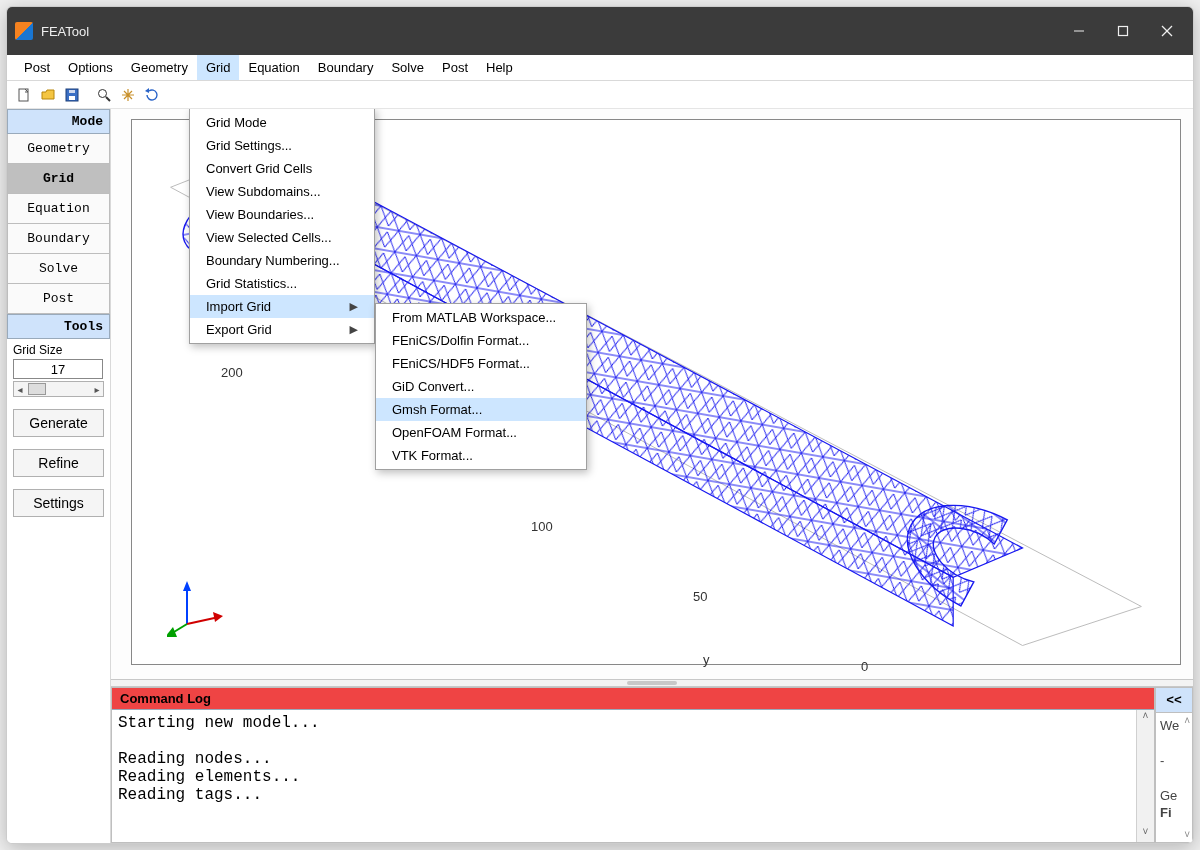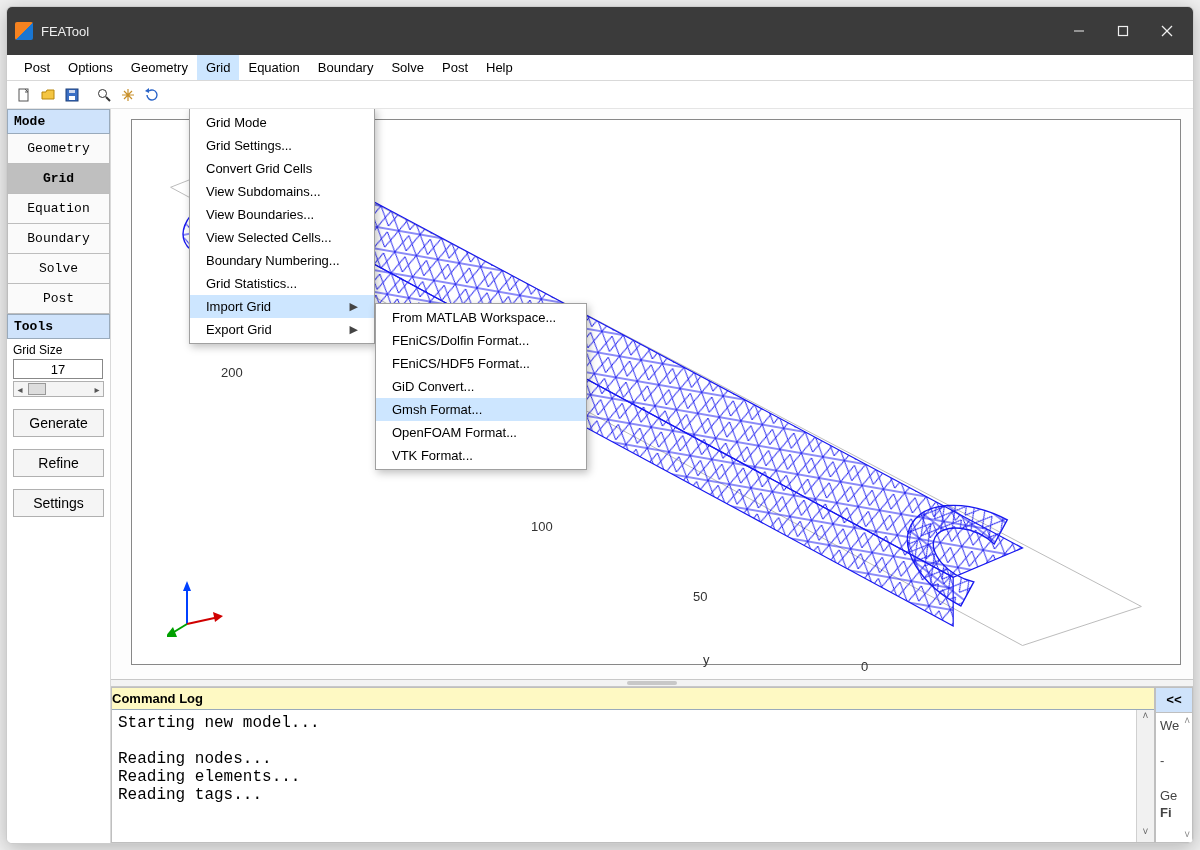--- a/index.html
+++ b/index.html
@@ -12,21 +12,21 @@
 .winbtn svg { stroke:#eee; stroke-width:1.2; fill:none; }
 .menubar { height:26px; background:#fff; border-bottom:1px solid #d9d9d9; display:flex; align-items:stretch; padding:0 8px; font-size:14px; }
 .menubar .mitem { padding:0 9px; display:flex; align-items:center; cursor:default; }
 .menubar .mitem.active { background:#cde6ff; }
 .toolbar { height:28px; background:#fff; border-bottom:1px solid #e5e5e5; display:flex; align-items:center; padding:0 6px; gap:2px; }
 .tbtn { width:22px; height:22px; display:flex; align-items:center; justify-content:center; border:1px solid transparent; }
 .tbtn svg { width:16px; height:16px; }
 .tsep { width:6px; }
 .body-row { flex:1; display:flex; min-height:0; }
 .sidebar { width:104px; background:#fff; border-right:1px solid #d9d9d9; display:flex; flex-direction:column; }
-.sidehdr { background:#cfe3fb; border:1px solid #9ab; border-bottom:1px solid #9ab; padding:4px 6px; font-weight:bold; font-family:"Courier New",monospace; font-size:13px; }
+.sidehdr { background:#cfe3fb; border:1px solid #9ab; border-bottom:1px solid #9ab; padding:4px 6px; font-weight:bold; font-family:"Courier New",monospace; font-size:13px;text-align:right; }
 .sidetab { border:1px solid #bdbdbd; border-top:none; padding:7px 4px; text-align:center; font-family:"Courier New",monospace; font-size:13px; background:#fafafa; cursor:default; }
 .sidetab.active { background:#bfbfbf; font-weight:bold; }
 .sidelabel { padding:4px 6px 2px 6px; font-size:12px; }
 .side-input { margin:0 6px 2px 6px; width:90px; border:1px solid #888; height:20px; text-align:center; font-size:13px; }
 .side-slider { margin:0 6px 6px 6px; height:16px; border:1px solid #b0b0b0; background:#f4f4f4; position:relative; display:flex; align-items:center; justify-content:space-between; }
 .side-slider span { width:12px; text-align:center; color:#555; font-size:10px; }
 .side-slider .thumb { position:absolute; left:14px; top:1px; width:18px; height:12px; background:#ddd; border:1px solid #999; }
 .bigbtn { margin:6px; height:28px; border:1px solid #b0b0b0; background:#f5f5f5; font-size:14px; cursor:default; }
 .main { flex:1; display:flex; flex-direction:column; min-width:0; }
 .viewport { flex:1; position:relative; background:#fdfdfd; overflow:hidden; }
@@ -36,21 +36,21 @@
 .triad { position:absolute; left:36px; bottom:26px; }
 .dropdown { position:absolute; top:0; left:0; background:#fff; border:1px solid #a0a0a0; box-shadow:2px 3px 8px rgba(0,0,0,0.25); min-width:186px; padding:2px 0; z-index:20; }
 .ditem { padding:4px 16px 4px 16px; font-size:13px; display:flex; justify-content:space-between; align-items:center; cursor:default; }
 .ditem.hl { background:#cde6ff; }
 .ditem .chev { color:#444; font-size:11px; }
 .submenu { min-width:212px; }
 .splith { height:8px; background:#f3f3f3; border-top:1px solid #c8c8c8; border-bottom:1px solid #c8c8c8; display:flex; align-items:center; justify-content:center; }
 .splith .grip { width:50px; height:4px; background:#c8c8c8; border-radius:2px; }
 .logpanel { height:156px; display:flex; border-top:0; }
 .logmain { flex:1; display:flex; flex-direction:column; border:1px solid #bfbfbf; margin:0 0 0 0; }
-.loghdr { background:#fef9c3; border-bottom:1px solid #9ab; padding:3px 0; font-family:"Courier New",monospace; font-weight:bold; font-size:14px; display:flex; }
+.loghdr { background:#ef4444; border-bottom:1px solid #9ab; padding:3px 8px; font-family:"Courier New",monospace; font-weight:bold; font-size:14px; display:flex; }
 .logbody { flex:1; background:#fff; font-family:"Courier New",monospace; font-size:16px; padding:4px 6px; white-space:pre; overflow:hidden; position:relative; }
 .logscroll { width:18px; background:#f1f1f1; border-left:1px solid #d0d0d0; position:relative; }
 .logscroll .up,.logscroll .dn { position:absolute; left:0; right:0; height:16px; text-align:center; color:#666; font-size:10px; }
 .logscroll .up{top:0}.logscroll .dn{bottom:0}
 .rightcol { width:38px; display:flex; flex-direction:column; }
 .collap { height:26px; border:1px solid #bfbfbf; background:#cfe3fb; display:flex; align-items:center; justify-content:center; font-family:"Courier New",monospace; font-weight:bold; }
 .rlist { flex:1; border:1px solid #bfbfbf; border-top:none; background:#fff; font-family:"Courier New",monospace; font-size:13px; padding:4px 2px; position:relative; }
 .rlist div { padding:1px 2px; color:#444; white-space:pre; }
 .rlist .sel { font-weight:bold; }
 .rlist .scrollhint { position:absolute; right:2px; font-size:10px; color:#888; }

